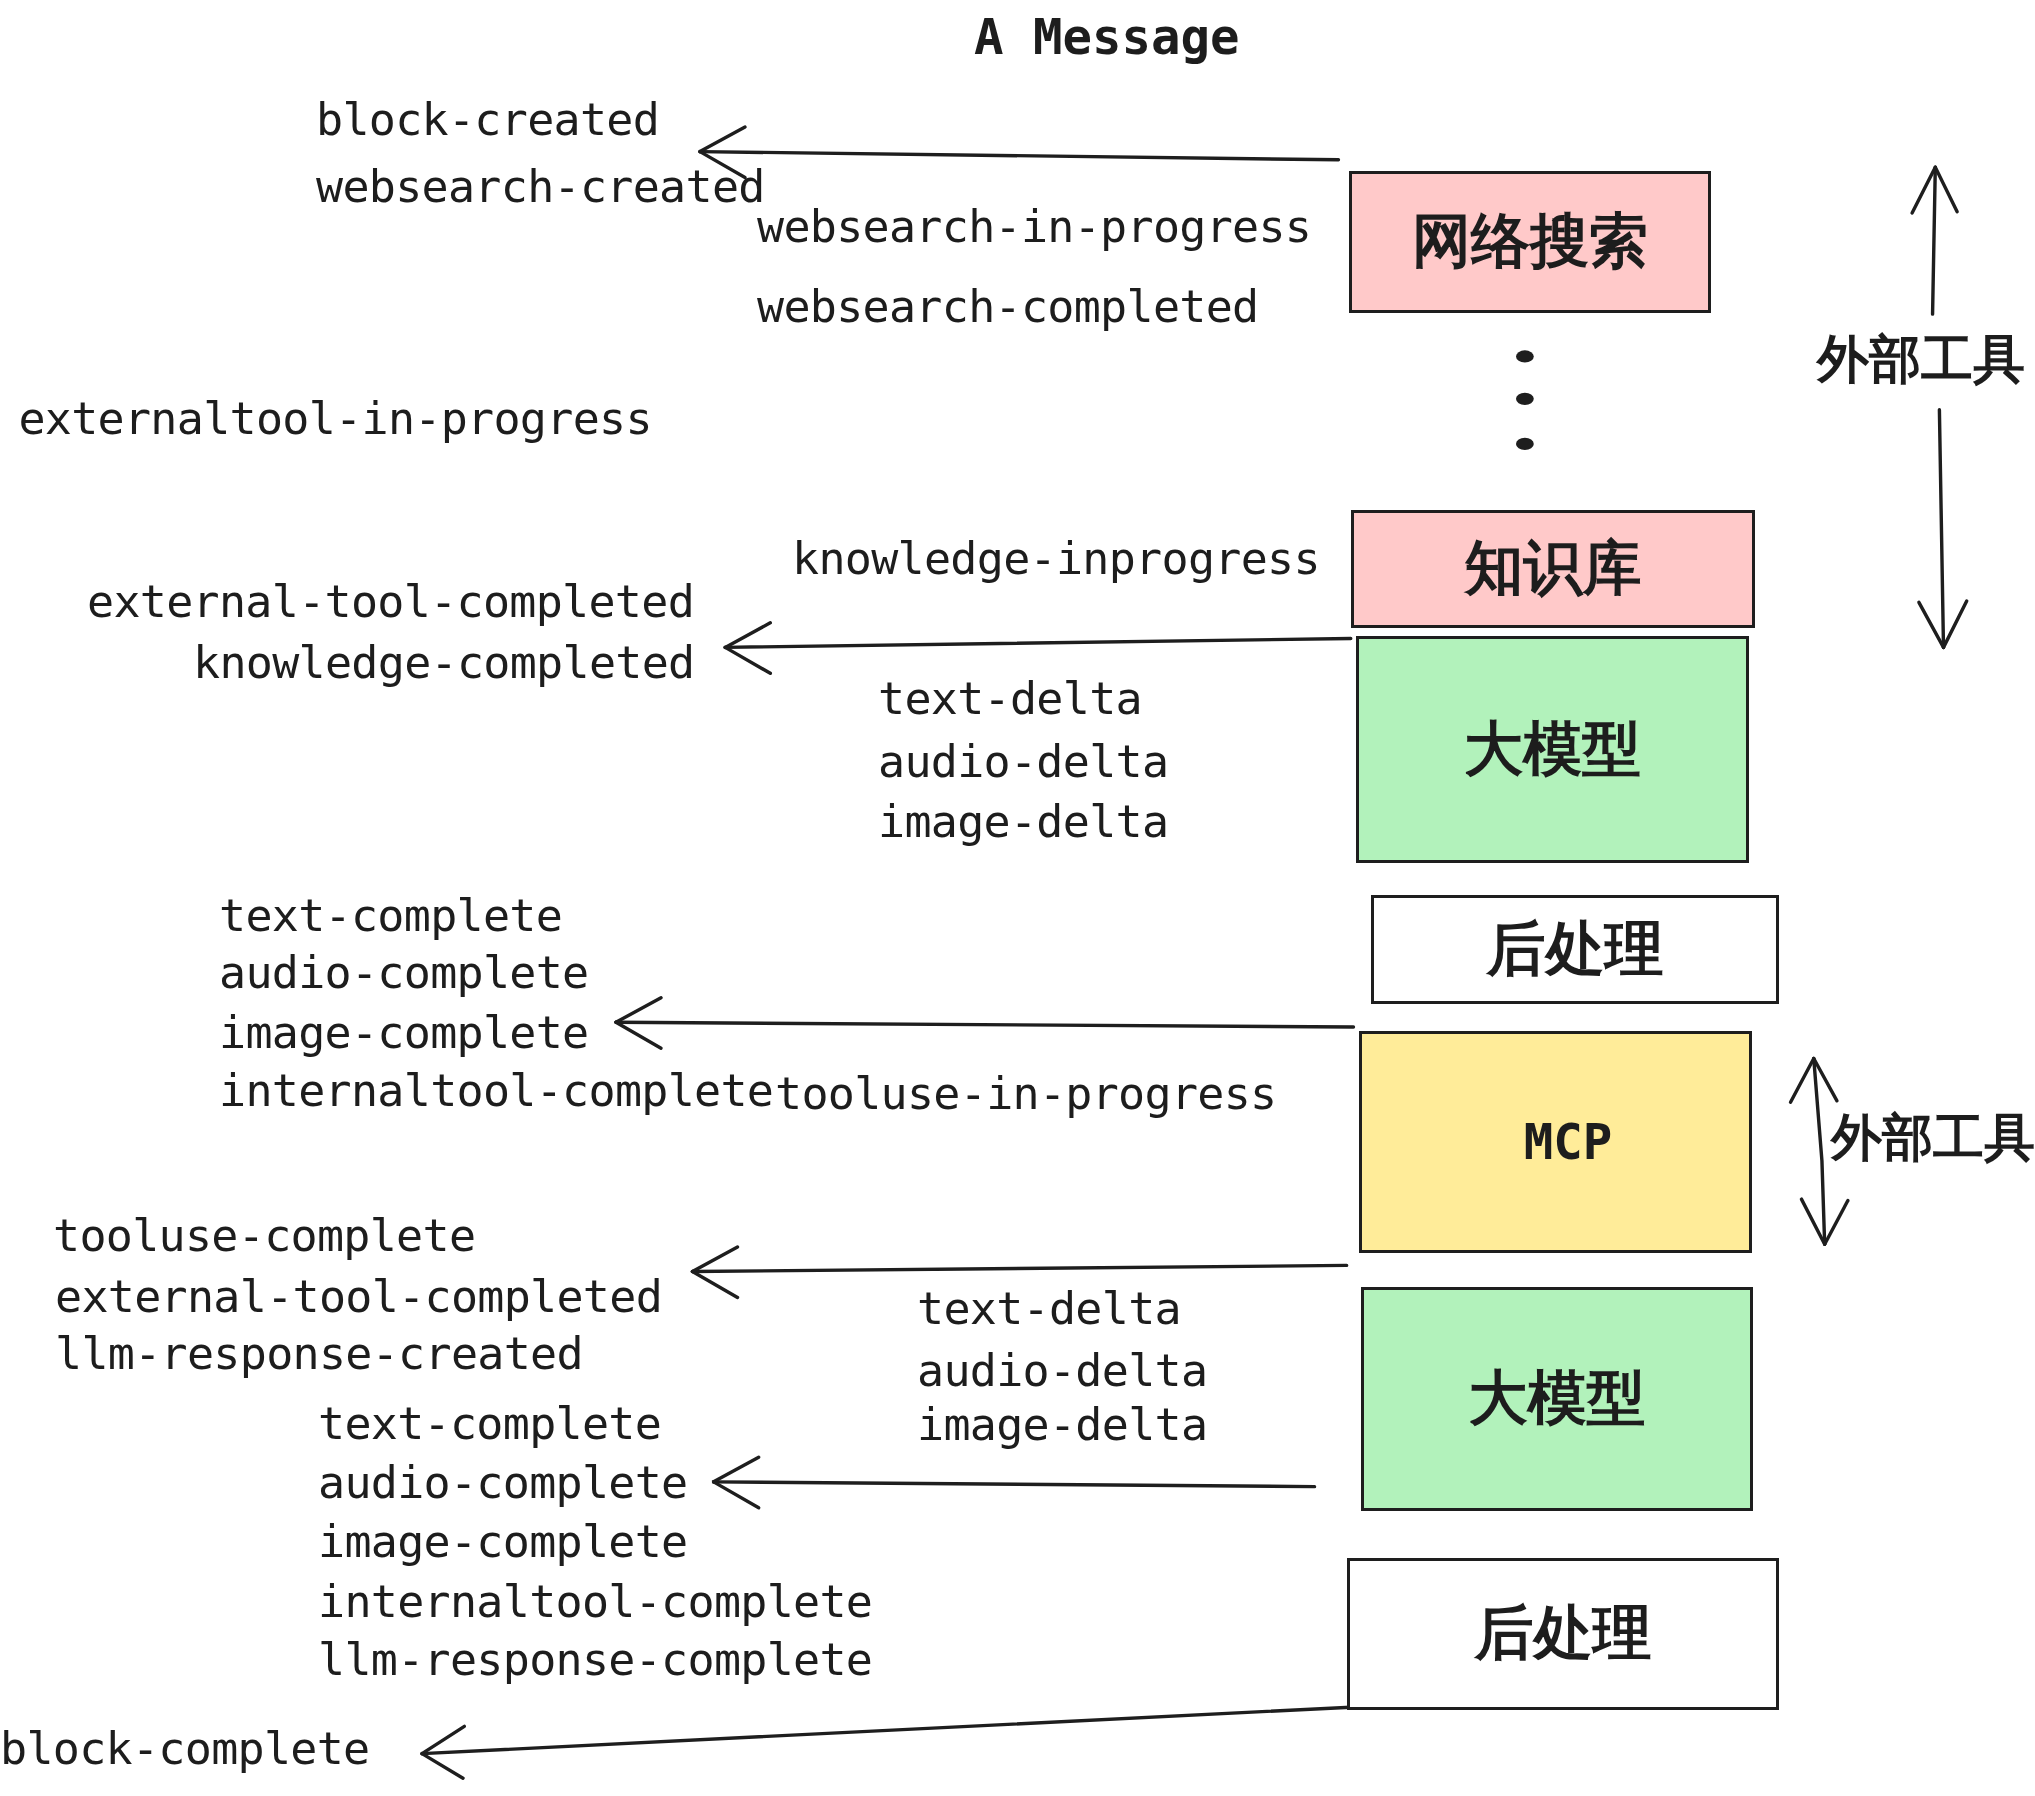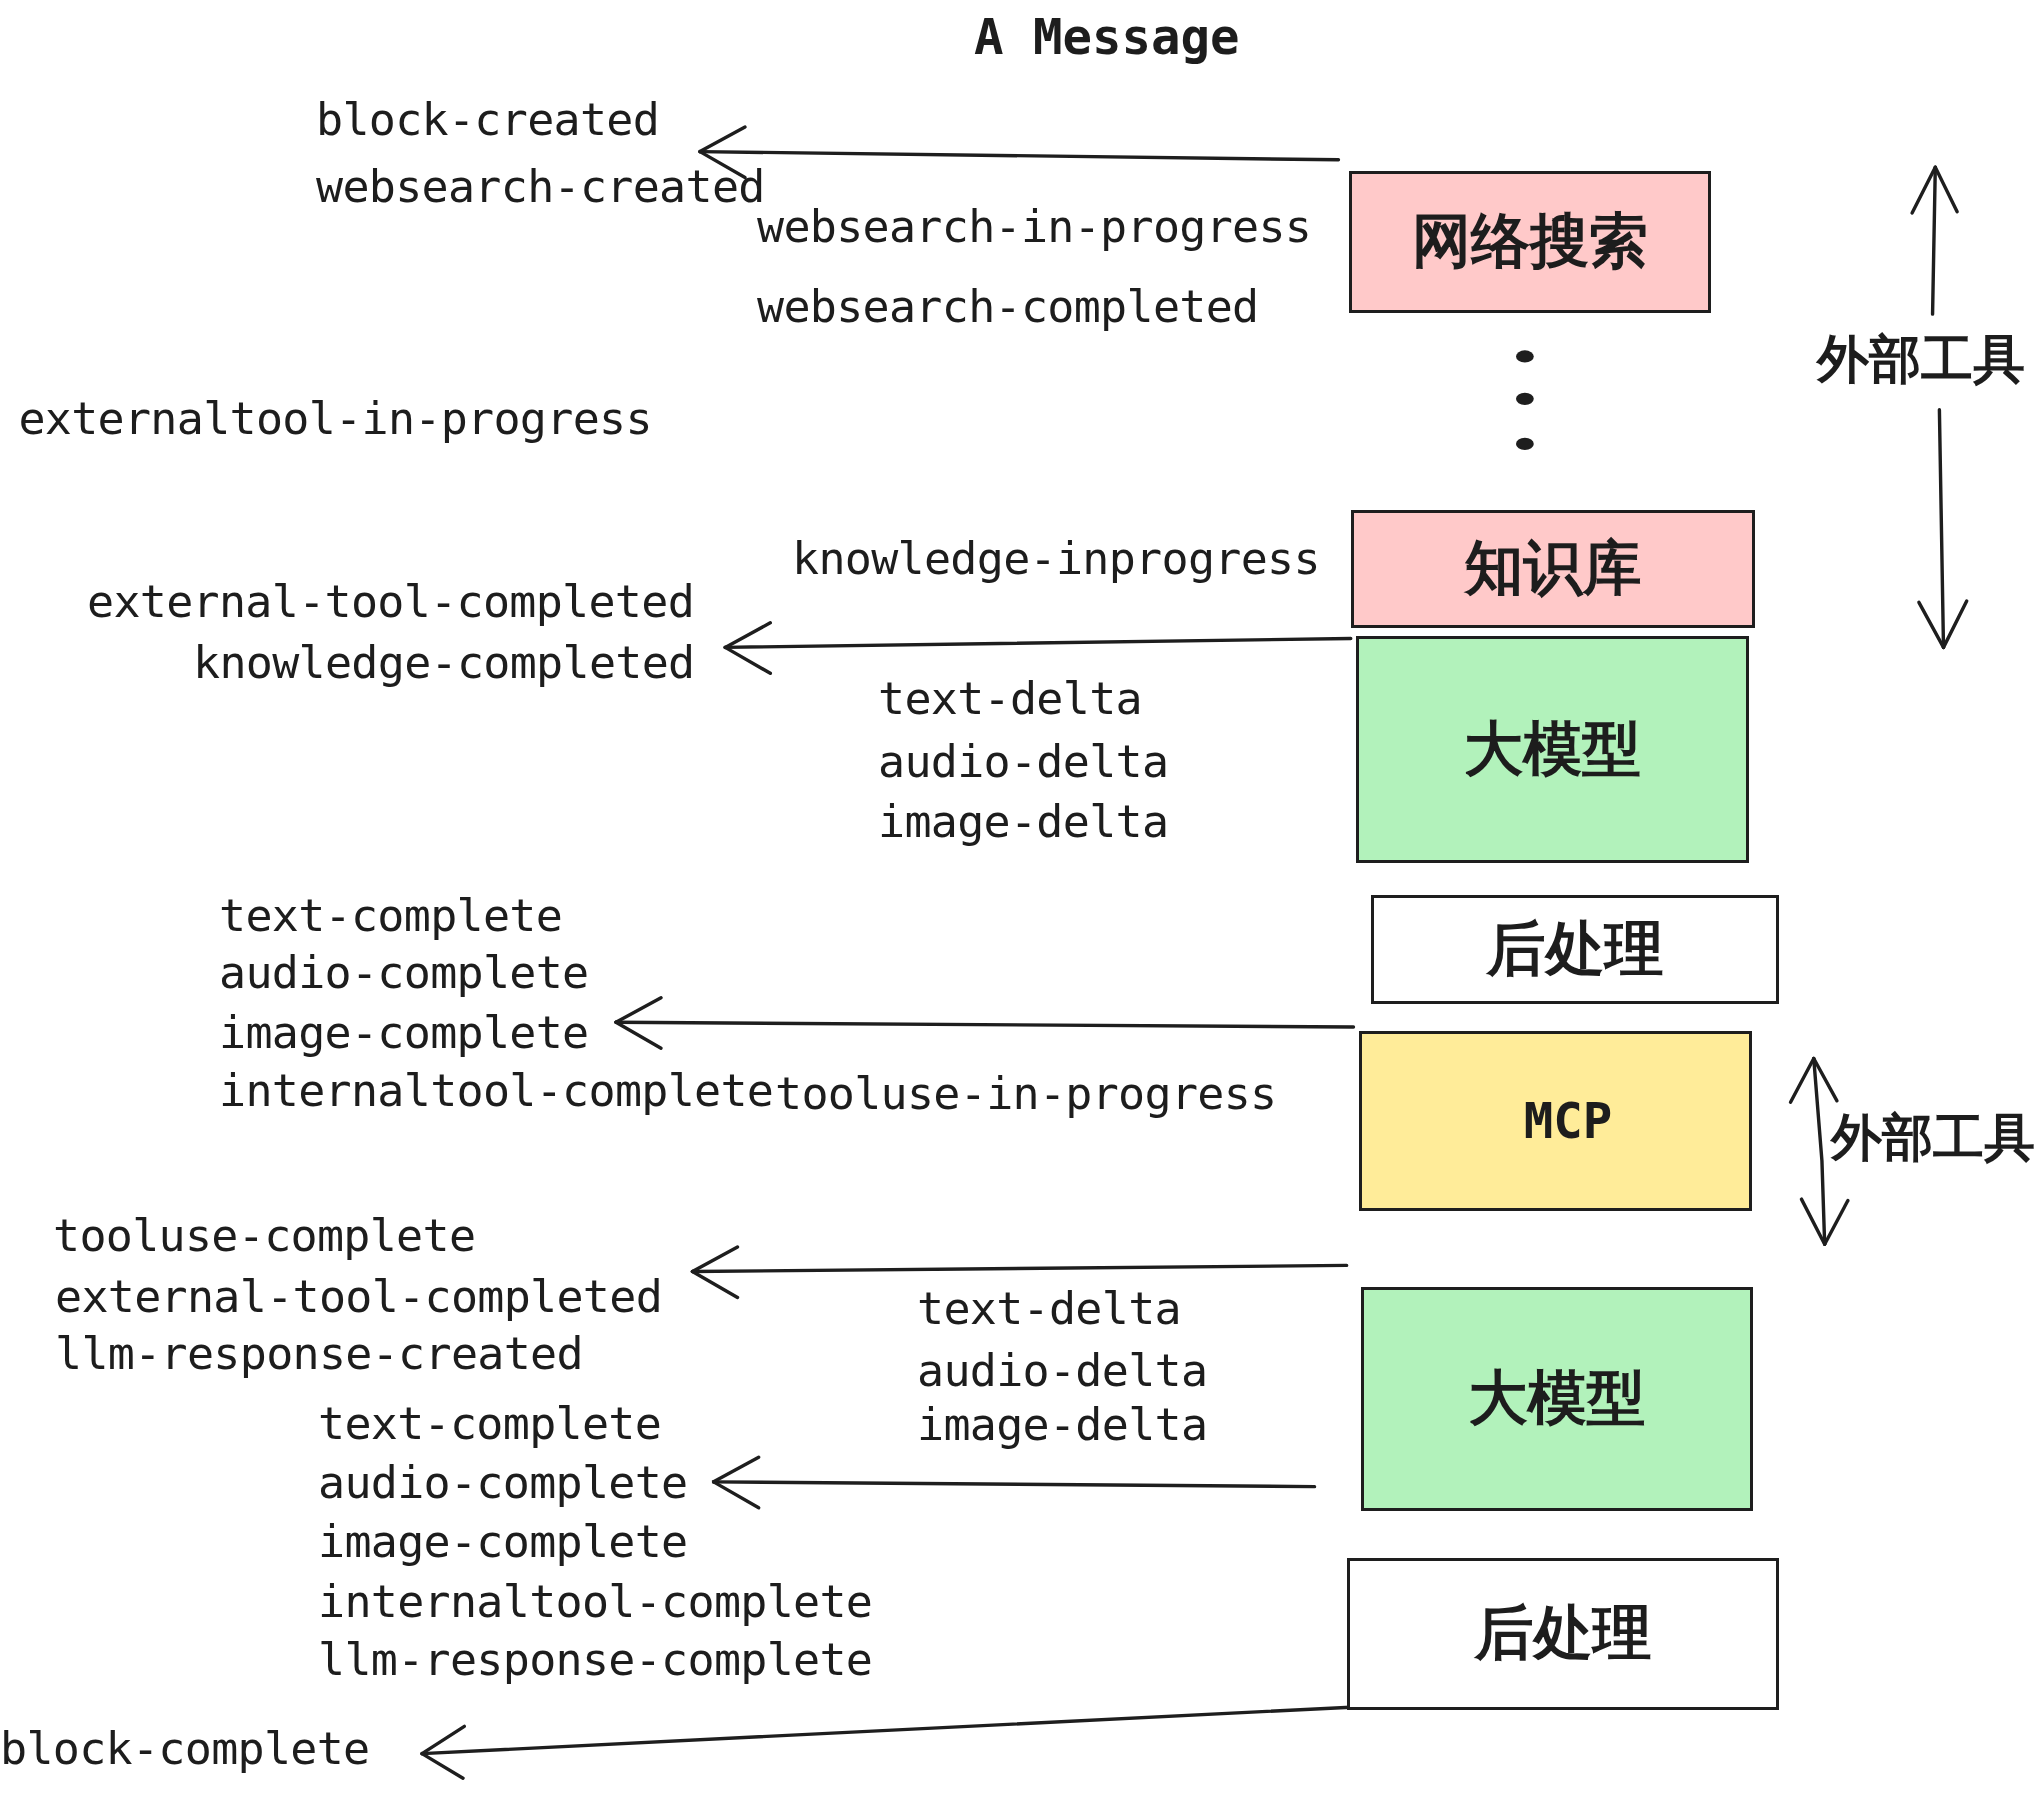--- a/index.html
+++ b/index.html
@@ -121,21 +121,21 @@
   </div>
   <div class="node" style="left: 1351px; top: 510px; width: 404px; height: 118px; background: rgb(255, 201, 201);">
     <span class="lbl">知识库</span>
   </div>
   <div class="node" style="left: 1356px; top: 636px; width: 393px; height: 227px; background: rgb(178, 242, 187);">
     <span class="lbl">大模型</span>
   </div>
   <div class="node" style="left: 1371px; top: 895px; width: 408px; height: 109px; background: rgb(255, 255, 255);">
     <span class="lbl">后处理</span>
   </div>
-  <div class="node" style="left: 1359px; top: 1031px; width: 393px; height: 180px; background: rgb(255, 236, 153); padding-left: 25px;">
+  <div class="node" style="left: 1359px; top: 1031px; width: 393px; height: 222px; background: rgb(255, 236, 153); padding-left: 25px;">
     <span class="lbl mono">MCP</span>
   </div>
   <div class="node" style="left: 1361px; top: 1287px; width: 392px; height: 224px; background: rgb(178, 242, 187);">
     <span class="lbl">大模型</span>
   </div>
   <div class="node" style="left: 1347px; top: 1558px; width: 432px; height: 152px; background: rgb(255, 255, 255);">
     <span class="lbl">后处理</span>
   </div>
 
   <div class="sidelabel" style="left:1817px;top:360px;font-size:52px">外部工具</div>

